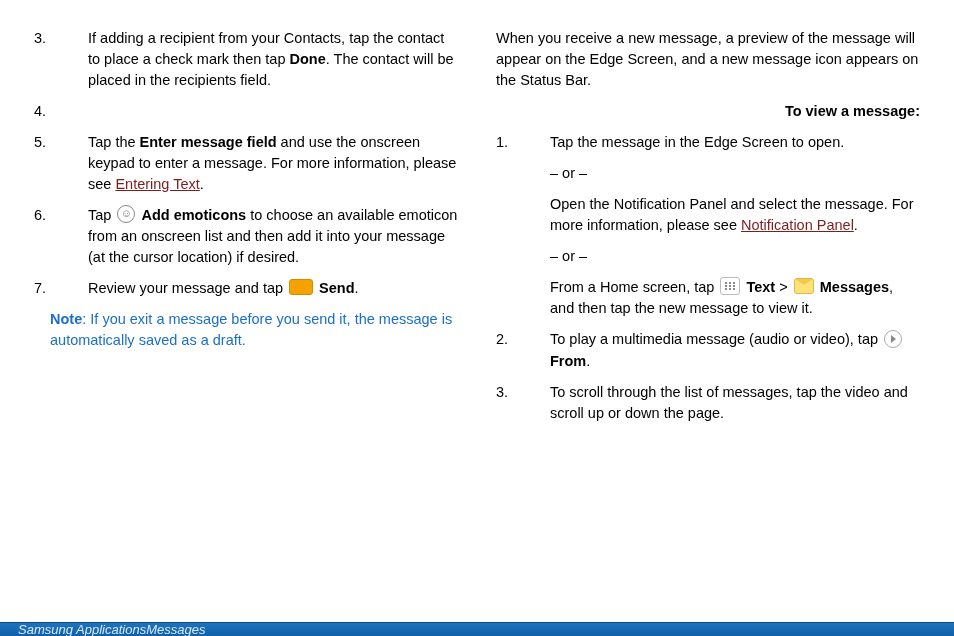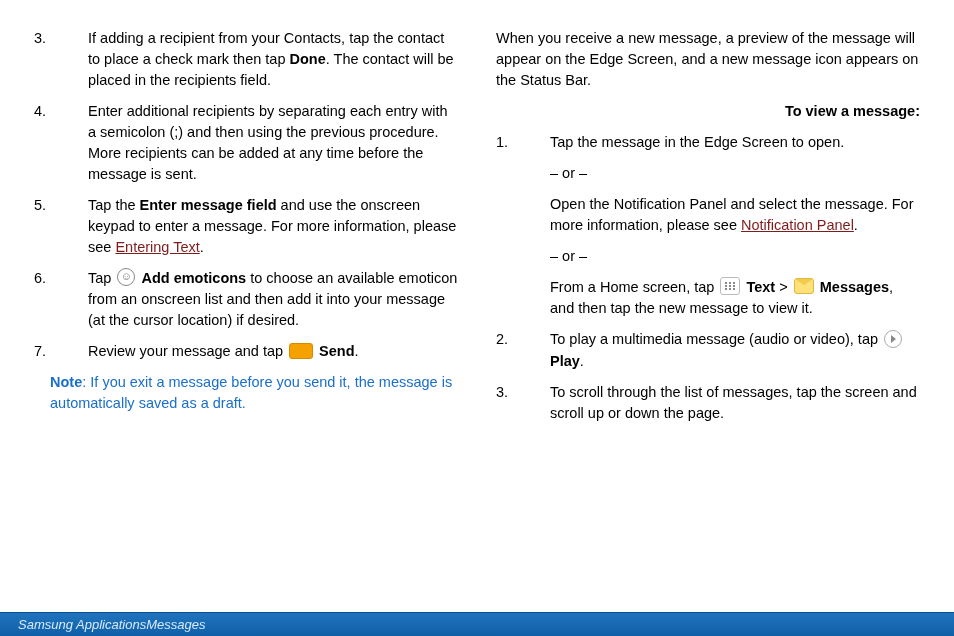--- a/index.html
+++ b/index.html
@@ -20,21 +20,21 @@
   .sub { margin-left: 16px; margin-bottom: 10px; }
   .section-heading {
     font-size: 27px; color: #1a6fc9; font-weight: 400; margin-bottom: 10px;
   }
   .sub-heading { font-weight: bold; margin-top: 8px; margin-bottom: 8px; text-align: right; }
   .link { color: #7f1d1d; text-decoration: underline; }
   .bold { font-weight: bold; }
   .note-label { color: #1a6fc9; font-weight: bold; }
   .note-body { color: #1a6fc9; }
   .footer {
-    position: absolute; left: 0; right: 0; bottom: 0; height: 24px;
+    position: absolute; left: 0; right: 0; bottom: 0; height: 14px;
     background: linear-gradient(#1f74bd, #0f5fa7);
     color: #d9eafc; font-style: italic; font-size: 13px;
     display: flex; align-items: center; padding: 0 18px;
     border-top: 1px solid #0a4d89;
   }
   .footer .left { flex: 0 0 auto; }
   .footer .center { flex: 1 1 auto; text-align: center; color: #fff; font-style: normal; font-size: 12px; }
   .footer .right { flex: 0 0 auto; }
 
   .icon {
@@ -78,21 +78,20 @@
       <ol id="left-list">
           <li>
             <div class="num">3.</div>
             <div class="body">
               <p><span>If adding a recipient from your Contacts, tap the contact to place a check mark then tap </span><span class="bold">Done</span><span>. The contact will be placed in the recipients field.</span></p>
             </div>
           </li>
           <li>
             <div class="num">4.</div>
             <div class="body">
-              <p><span>Enter additional recipients by separating each entry with a semicolon (;) and then using the previous procedure. More recipients can be added at any time before the message is sent.</span></p>
             </div>
           </li>
           <li>
             <div class="num">5.</div>
             <div class="body">
               <p><span>Tap the </span><span class="bold">Enter message field</span><span> and use the onscreen keypad to enter a message. For more information, please see </span><span class="link">Entering Text</span><span>.</span></p>
             </div>
           </li>
           <li>
             <div class="num">6.</div>
@@ -122,27 +121,27 @@
               <p><span>Tap the message in the Edge Screen to open.</span></p>
               <p><span>– or –</span></p>
               <p><span>Open the Notification Panel and select the message. For more information, please see </span><span class="link">Notification Panel</span><span>.</span></p>
               <p><span>– or –</span></p>
               <p><span>From a Home screen, tap </span><span class="icon icon-grid"></span><span> </span><span class="bold">Text</span><span> &gt; </span><span class="icon icon-msg"></span><span> </span><span class="bold">Messages</span><span>, and then tap the new message to view it.</span></p>
             </div>
           </li>
           <li>
             <div class="num">2.</div>
             <div class="body">
-              <p><span>To play a multimedia message (audio or video), tap </span><span class="icon icon-play"></span><span> </span><span class="bold">Play</span><span>.</span></p>
+              <p><span>To play a multimedia message (audio or video), tap </span><span class="icon icon-play"></span><span> </span><span class="bold">From</span><span>.</span></p>
             </div>
           </li>
           <li>
             <div class="num">3.</div>
             <div class="body">
-              <p><span>To scroll through the list of messages, tap the screen and scroll up or down the page.</span></p>
+              <p><span>To scroll through the list of messages, tap the video and scroll up or down the page.</span></p>
             </div>
           </li>
         </ol>
     </div>
 
   </div>
 
   <div class="footer">
     <div class="left">Samsung Applications</div>
     <div class="right">Messages</div>

